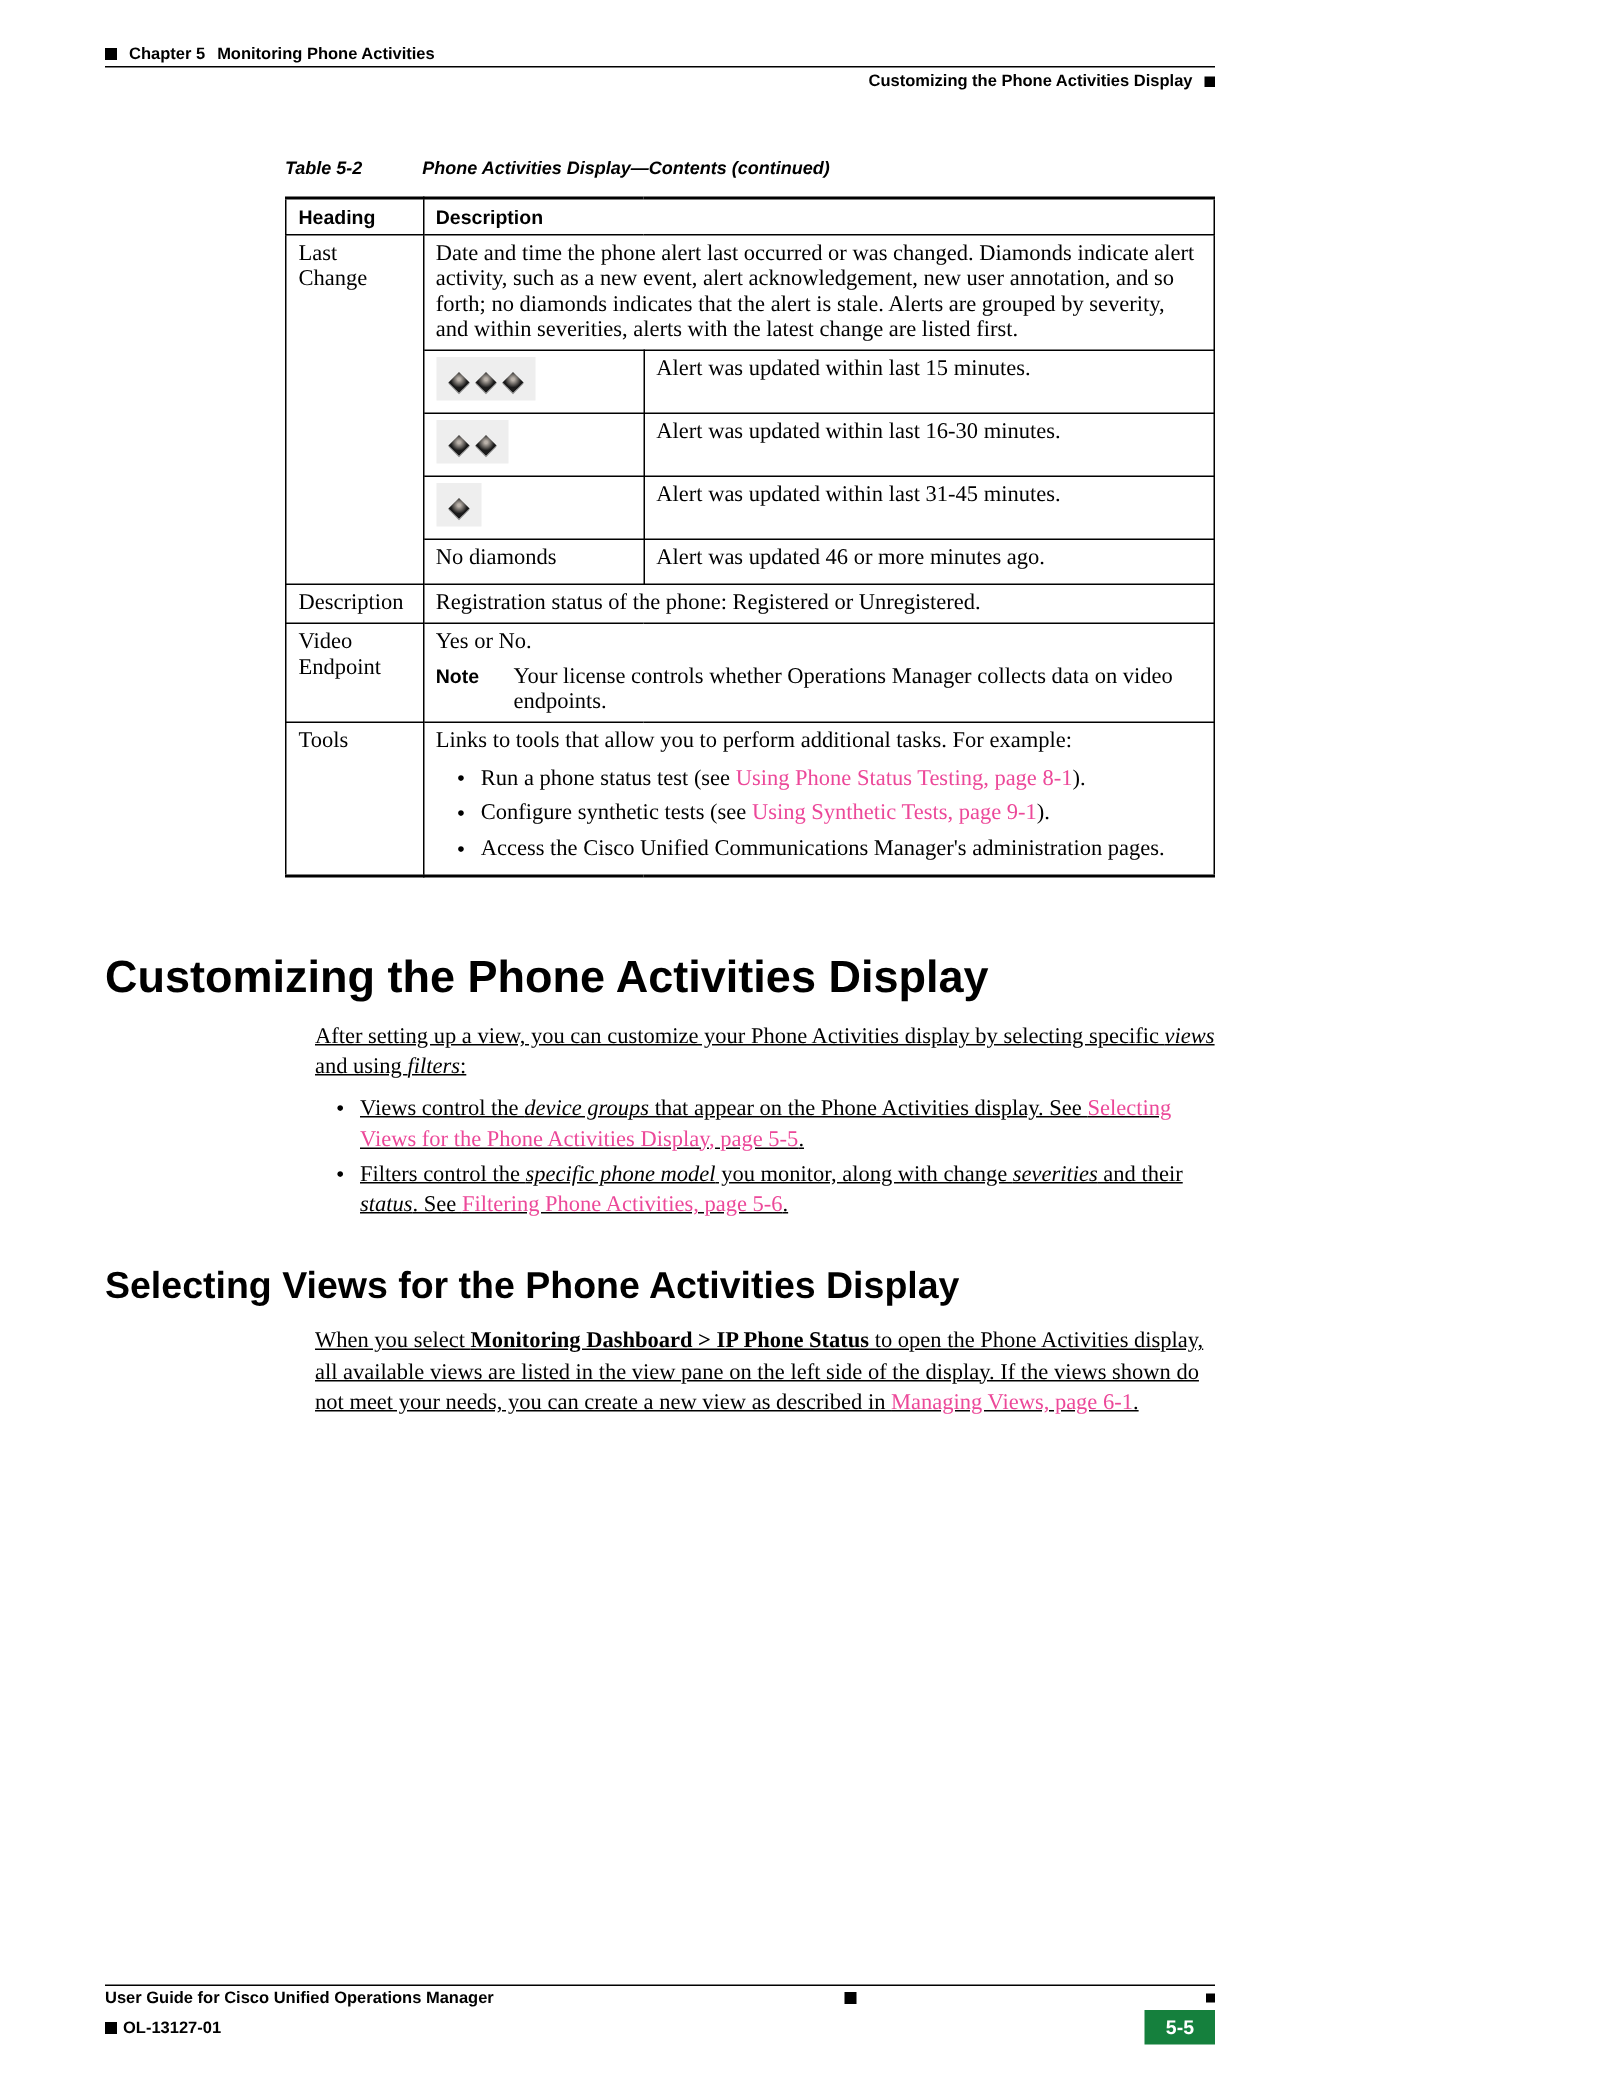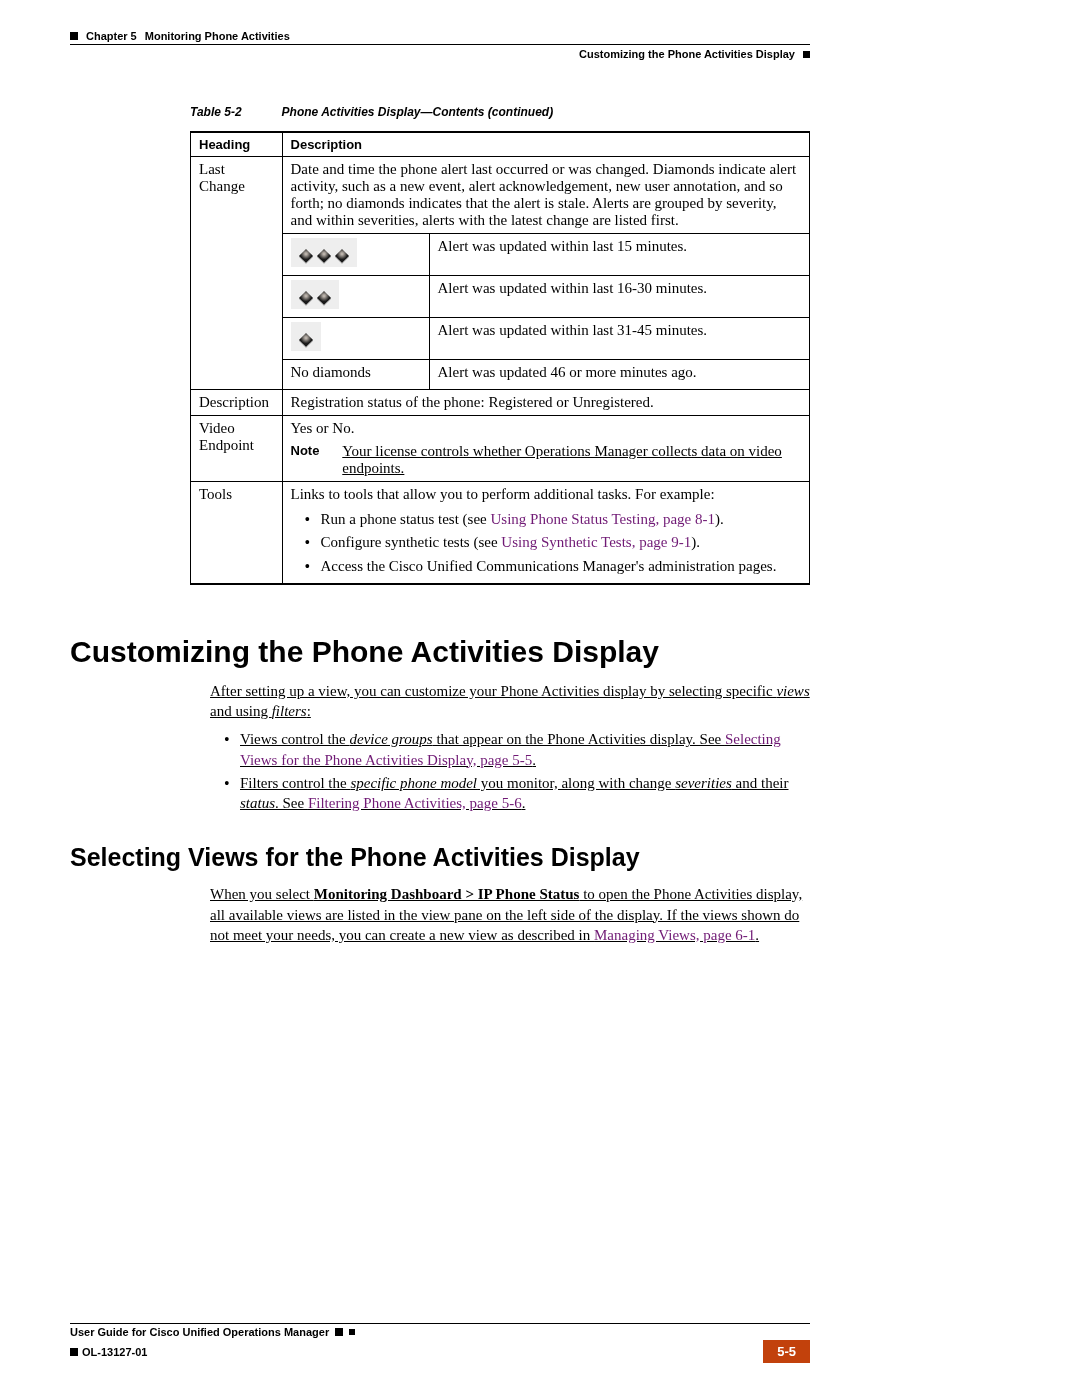--- a/index.html
+++ b/index.html
@@ -111,41 +111,40 @@
     font-weight: bold;
     font-size: 13px;
     display:inline-block;
     width: 48px;
     vertical-align: top;
   }
   .note-row .note-text {
     display:inline-block;
     width: calc(100% - 60px);
     vertical-align: top;
-    text-decoration: underline;
   }
   ul.bullet {
     list-style: none;
     padding-left: 14px;
     margin: 6px 0 0 0;
   }
   ul.bullet li {
     position: relative;
     margin: 3px 0;
     padding-left: 16px;
     line-height: 1.35;
   }
   ul.bullet li::before {
     content: "•";
     position: absolute;
     left: 0;
     font-size: 16px;
   }
   .link {
-    color: #701a75;
+    color: #ec4899;
   }
   h1.section {
     font-family: Arial, Helvetica, sans-serif;
     font-weight: bold;
     font-size: 30px;
     margin: 50px 0 12px 0;
   }
   h2.subsection {
     font-family: Arial, Helvetica, sans-serif;
     font-weight: bold;
@@ -165,21 +164,21 @@
 
   .footer {
     position: absolute;
     bottom: 34px;
     left: 70px;
     right: 70px;
   }
   .footer-rule {
     border-top: 1px solid #000;
     display:flex;
-    justify-content: flex-start;
+    justify-content: space-between;
     align-items:center;
     gap:6px;
     padding-top:2px;
   }
   .footer-title {
     font-family: Arial, Helvetica, sans-serif;
     font-size: 11px;
     font-weight: bold;
     text-align: right;
   }
@@ -192,21 +191,21 @@
   .footer-doc {
     font-family: Arial, Helvetica, sans-serif;
     font-size: 11px;
     font-weight: bold;
     display:flex;
     align-items:center;
     gap:4px;
   }
   .pagenum {
     font-family: Arial, Helvetica, sans-serif;
-    background:#c2410c;
+    background:#15803d;
     color:#fff;
     padding:4px 14px;
     font-weight: bold;
     font-size: 13px;
   }
   .sq1 { width:8px;height:8px;background:#000;display:inline-block; }
   .sq2 { width:6px;height:6px;background:#000;display:inline-block; }
 </style>
 </head>
 <body>

